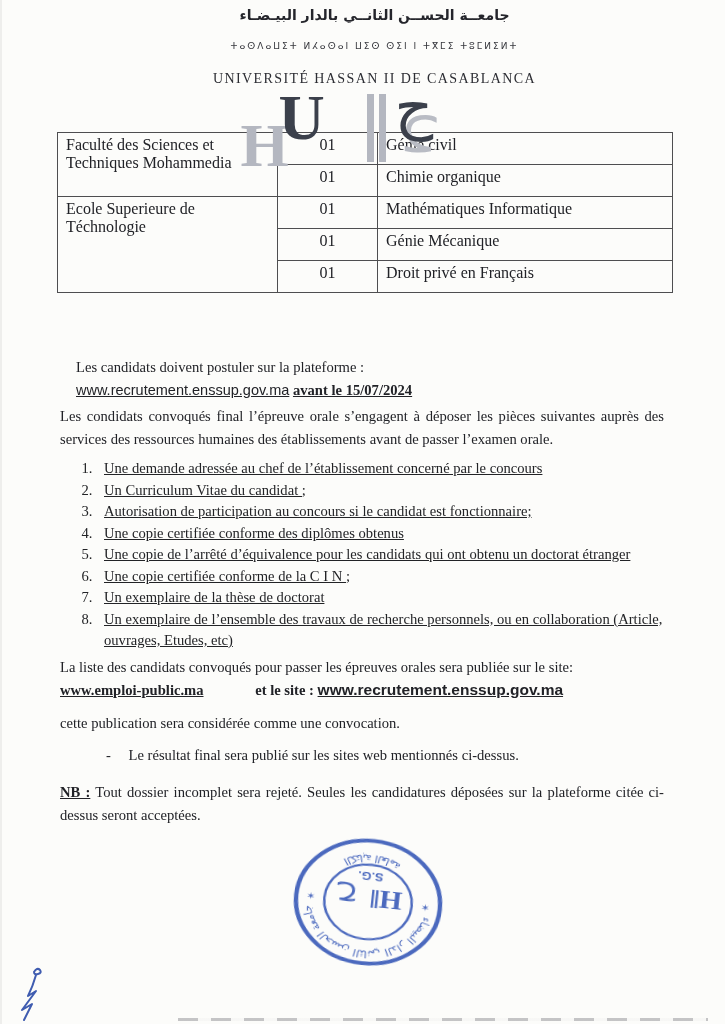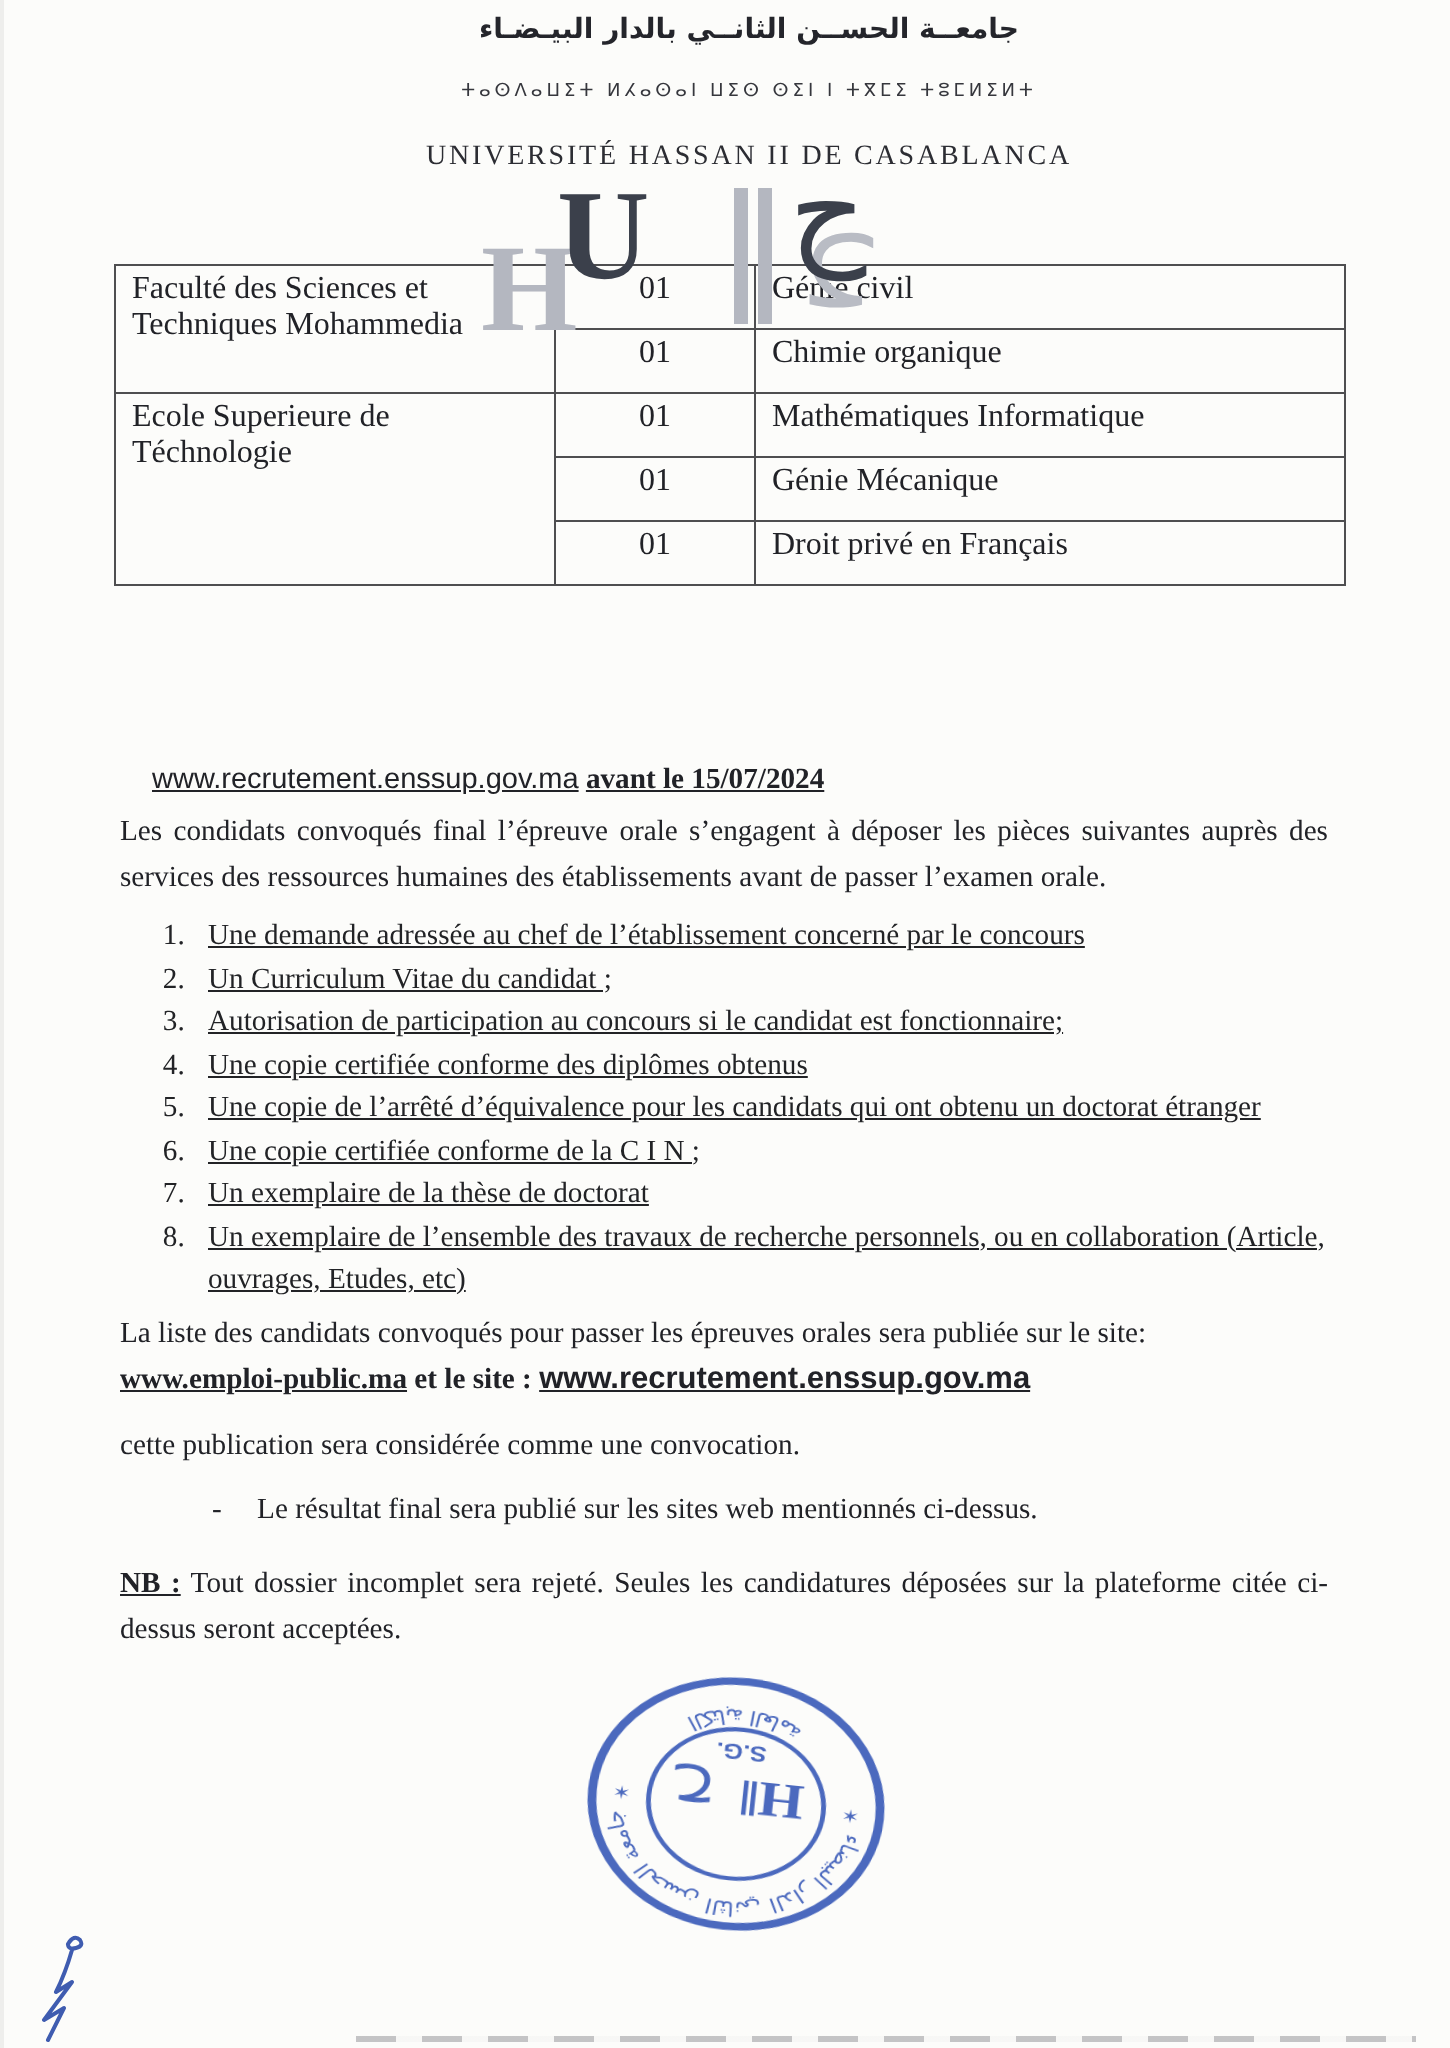--- a/index.html
+++ b/index.html
@@ -112,21 +112,21 @@
     </tr>
     <tr>
       <td class="count-col">01</td>
       <td>Droit privé en Français</td>
     </tr>
   </tbody>
     </table>
 
 
   <div class="p p-platform">
-    <br>
+    <span>Les candidats doivent postuler sur la plateforme :</span><br>
     <span class="url-sans">www.recrutement.enssup.gov.ma</span>
     <span class="bold-ul">avant le 15/07/2024</span>
   </div>
 
   <div class="p p-convoked justify">Les condidats convoqués final l’épreuve orale s’engagent à déposer les pièces suivantes auprès des services des ressources humaines des établissements avant de passer l’examen orale.</div>
 
   <div class="doc-list">
     <ol>
       <li>Une demande adressée au chef de l’établissement concerné par le concours</li>
       <li>Un Curriculum Vitae du candidat ;</li>
@@ -135,21 +135,21 @@
       <li>Une copie de l’arrêté d’équivalence pour les candidats qui ont obtenu un doctorat étranger</li>
       <li>Une copie certifiée conforme de la C I N ;</li>
       <li>Un exemplaire de la thèse de doctorat</li>
       <li>Un exemplaire de l’ensemble des travaux de recherche personnels, ou en collaboration (Article, ouvrages, Etudes, etc)</li>
     </ol>
   </div>
 
   <div class="p p-publication justify">
     <span>La liste des candidats convoqués pour passer les épreuves orales sera publiée sur le site:</span><br>
     <span class="bold-ul">www.emploi-public.ma</span>
-    <span style="font-weight:bold;">et le site :</span>
+    <span style="font-weight:bold;margin-left:48px;">et le site :</span>
     <span class="url2-sans">www.recrutement.enssup.gov.ma</span>
   </div>
 
   <div class="p p-pubnote">cette publication sera considérée comme une convocation.</div>
 
   <div class="p p-result">
     <span>-</span>
     <span class="result-text">Le résultat final sera publié sur les sites web mentionnés ci-dessus.</span>
   </div>
 

